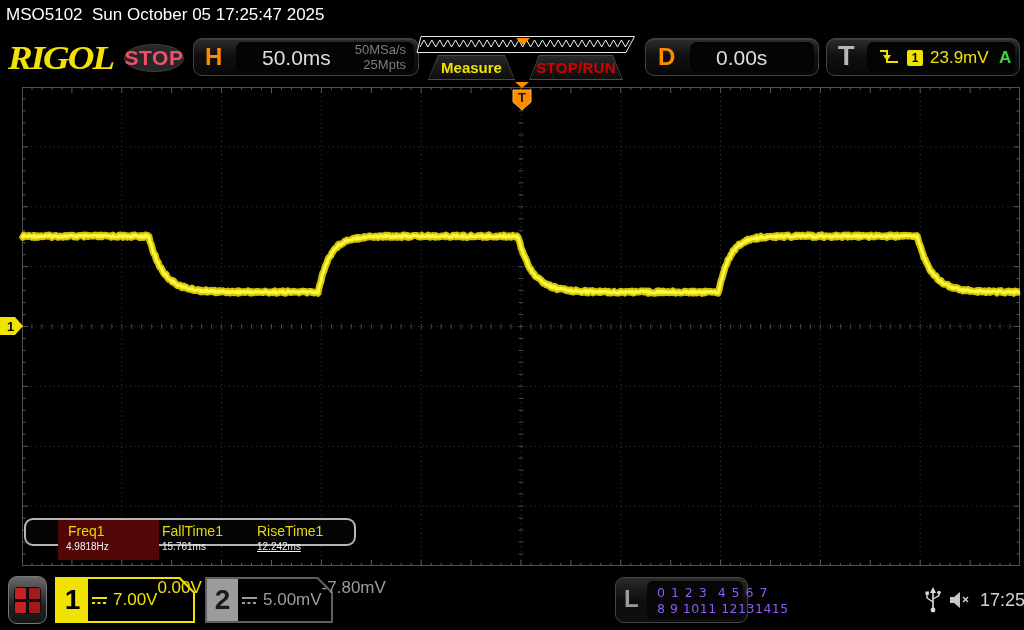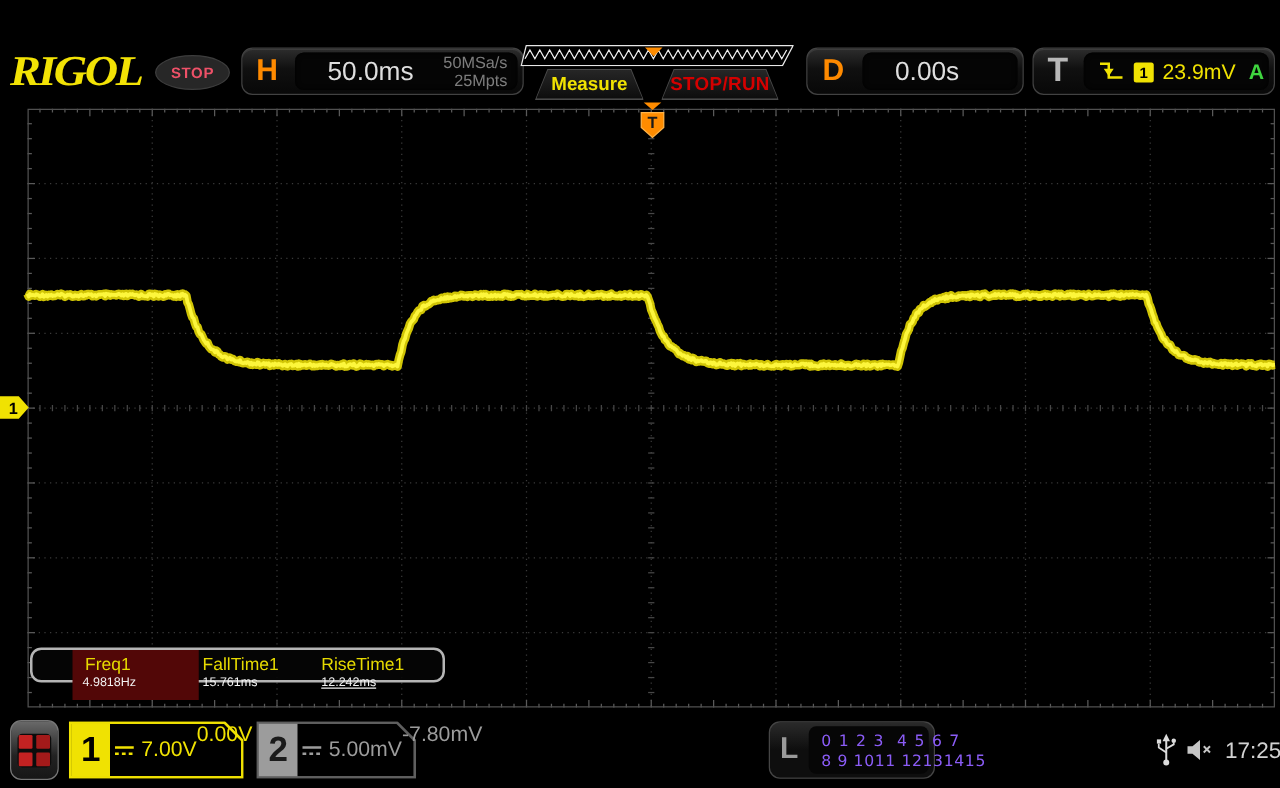--- a/index.html
+++ b/index.html
@@ -11,21 +11,21 @@
   .abs { position:absolute; }
 
   
   #status-title { left:6px; top:5px; color:#ffffff; font-size:17px; white-space:pre; }
 
   
   #logo { left:8px; top:36px; font-family:"Liberation Serif", serif; font-weight:bold; font-style:italic;
           font-size:37px; color:#f2e205; letter-spacing:-2px; transform:scaleY(0.92); }
   #run-state { left:124px; top:44px; width:60px; height:28px; border-radius:50%;
                background:#272727; border:1px solid #3d3d3d; display:flex; align-items:center; justify-content:center; }
-  #run-state span { color:#ee5168; font-weight:bold; font-size:12px; letter-spacing:0.5px; }
+  #run-state span { color:#ee5168; font-weight:bold; font-size:21px; letter-spacing:0.5px; }
 
   .hdr-block { background:linear-gradient(180deg,#2d2d2d 0%,#101010 45%,#080808 100%);
                border:1px solid #424242; border-radius:9px; box-shadow:inset 0 1px 0 rgba(255,255,255,0.08); }
   .hdr-letter { color:#ff8a00; font-weight:bold; font-size:24px; }
   .hdr-value  { color:#dedede; font-size:21px;text-align:center; }
   .hdr-well { position:absolute; background:#050505; border-radius:7px; box-shadow:inset 0 0 4px #000; }
 
   #h-block { left:193px; top:38px; width:226px; height:38px; }
   #h-block .hdr-letter { position:absolute; left:11px; top:4px; }
   #h-block .hdr-well { left:42px; top:3px; right:4px; bottom:3px; }
@@ -114,20 +114,21 @@
 
   #usb-icon { left:925px; top:586px; }
   #mute-icon { left:948px; top:589px; }
   #clock { left:980px; top:590px; color:#d2d2d2; font-size:18px; }
 </style>
 </head>
 <body>
 
 <div id="screen">
 
+  <div class="abs" id="status-title">MSO5102  Sun October 05 17:25:47 2025</div>
 
   <div class="abs" id="logo">RIGOL</div>
 
   <div class="abs" id="run-state">
     <span>STOP</span>
   </div>
 
   <div class="abs hdr-block" id="h-block">
     <div class="hdr-well"></div>
     <span class="hdr-letter">H</span>

